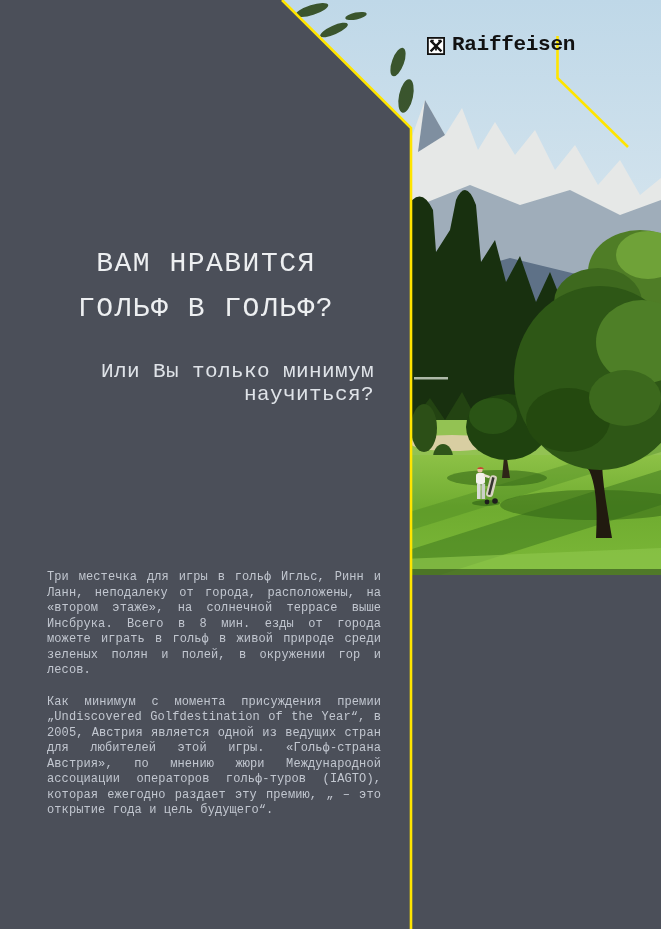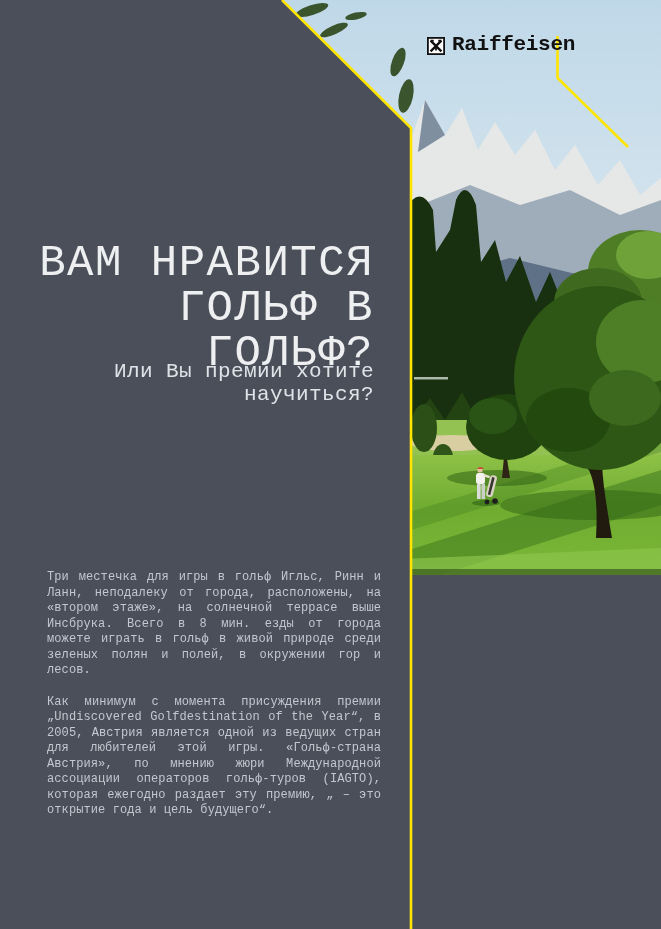--- a/index.html
+++ b/index.html
@@ -23,22 +23,22 @@
     color:#111; letter-spacing:-0.3px;
   }
   .logo-product {
     position:absolute; left:570px; top:38px; font-size:16.5px; font-weight:400;
     color:#15181c; line-height:20.5px;
   }
   .logo-product span { display:block; }
 
   
   .headline {
-    position:absolute; left:38px; top:241px; width:336px; text-align:right;
-    color:#EDEFF1; font-size:44px; line-height:45px; font-weight:300;
+    position:absolute; left:38px; top:241px; width:336px; text-align:center;
+    color:#EDEFF1; font-size:28px; line-height:45px; font-weight:300;
     letter-spacing:1.5px;
   }
   .headline span { display:block; }
   .subheadline {
     position:absolute; left:38px; top:360px; width:336px; text-align:right;
     color:#DFE3E8; font-size:21px; font-weight:300; letter-spacing:0.4px;
   }
 
   
   .copy {
@@ -153,20 +153,20 @@
     <rect x="1" y="1" width="18" height="18" fill="#ffffff" stroke="#111" stroke-width="2"></rect>
     <path d="M4,4 L16,16 M16,4 L4,16" stroke="#111" stroke-width="2.6" fill="none"></path>
     <path d="M4,4 L7.5,4 M16,4 L12.5,4 M10,10 L10,15" stroke="#111" stroke-width="2" fill="none"></path>
   </svg>
   <div class="logo-brand">Raiffeisen</div>
 
   <h1 class="headline">
     <span>ВАМ НРАВИТСЯ</span>
     <span>ГОЛЬФ В ГОЛЬФ?</span>
   </h1>
-  <div class="subheadline">Или Вы премии хотите научиться?</div>
+  <div class="subheadline">Или Вы только минимум научиться?</div>
 
   <div class="copy">
     <p>Три местечка для игры в гольф Игльс, Ринн и Ланн, неподалеку от города, расположены, на «втором этаже», на солнечной террасе выше Инсбрука. Всего в 8 мин. езды от города можете играть в гольф в живой природе среди зеленых полян и полей, в окружении гор и лесов.</p>
     <p>Как минимум с момента присуждения премии „Undiscovered Golfdestination of the Year“, в 2005, Австрия является одной из ведущих стран для любителей этой игры. «Гольф-страна Австрия», по мнению жюри Международной ассоциации операторов гольф-туров (IAGTO), которая ежегодно раздает эту премию, „ – это открытие года и цель будущего“.</p>
   </div>
 
 </div>
 
 </body></html>

